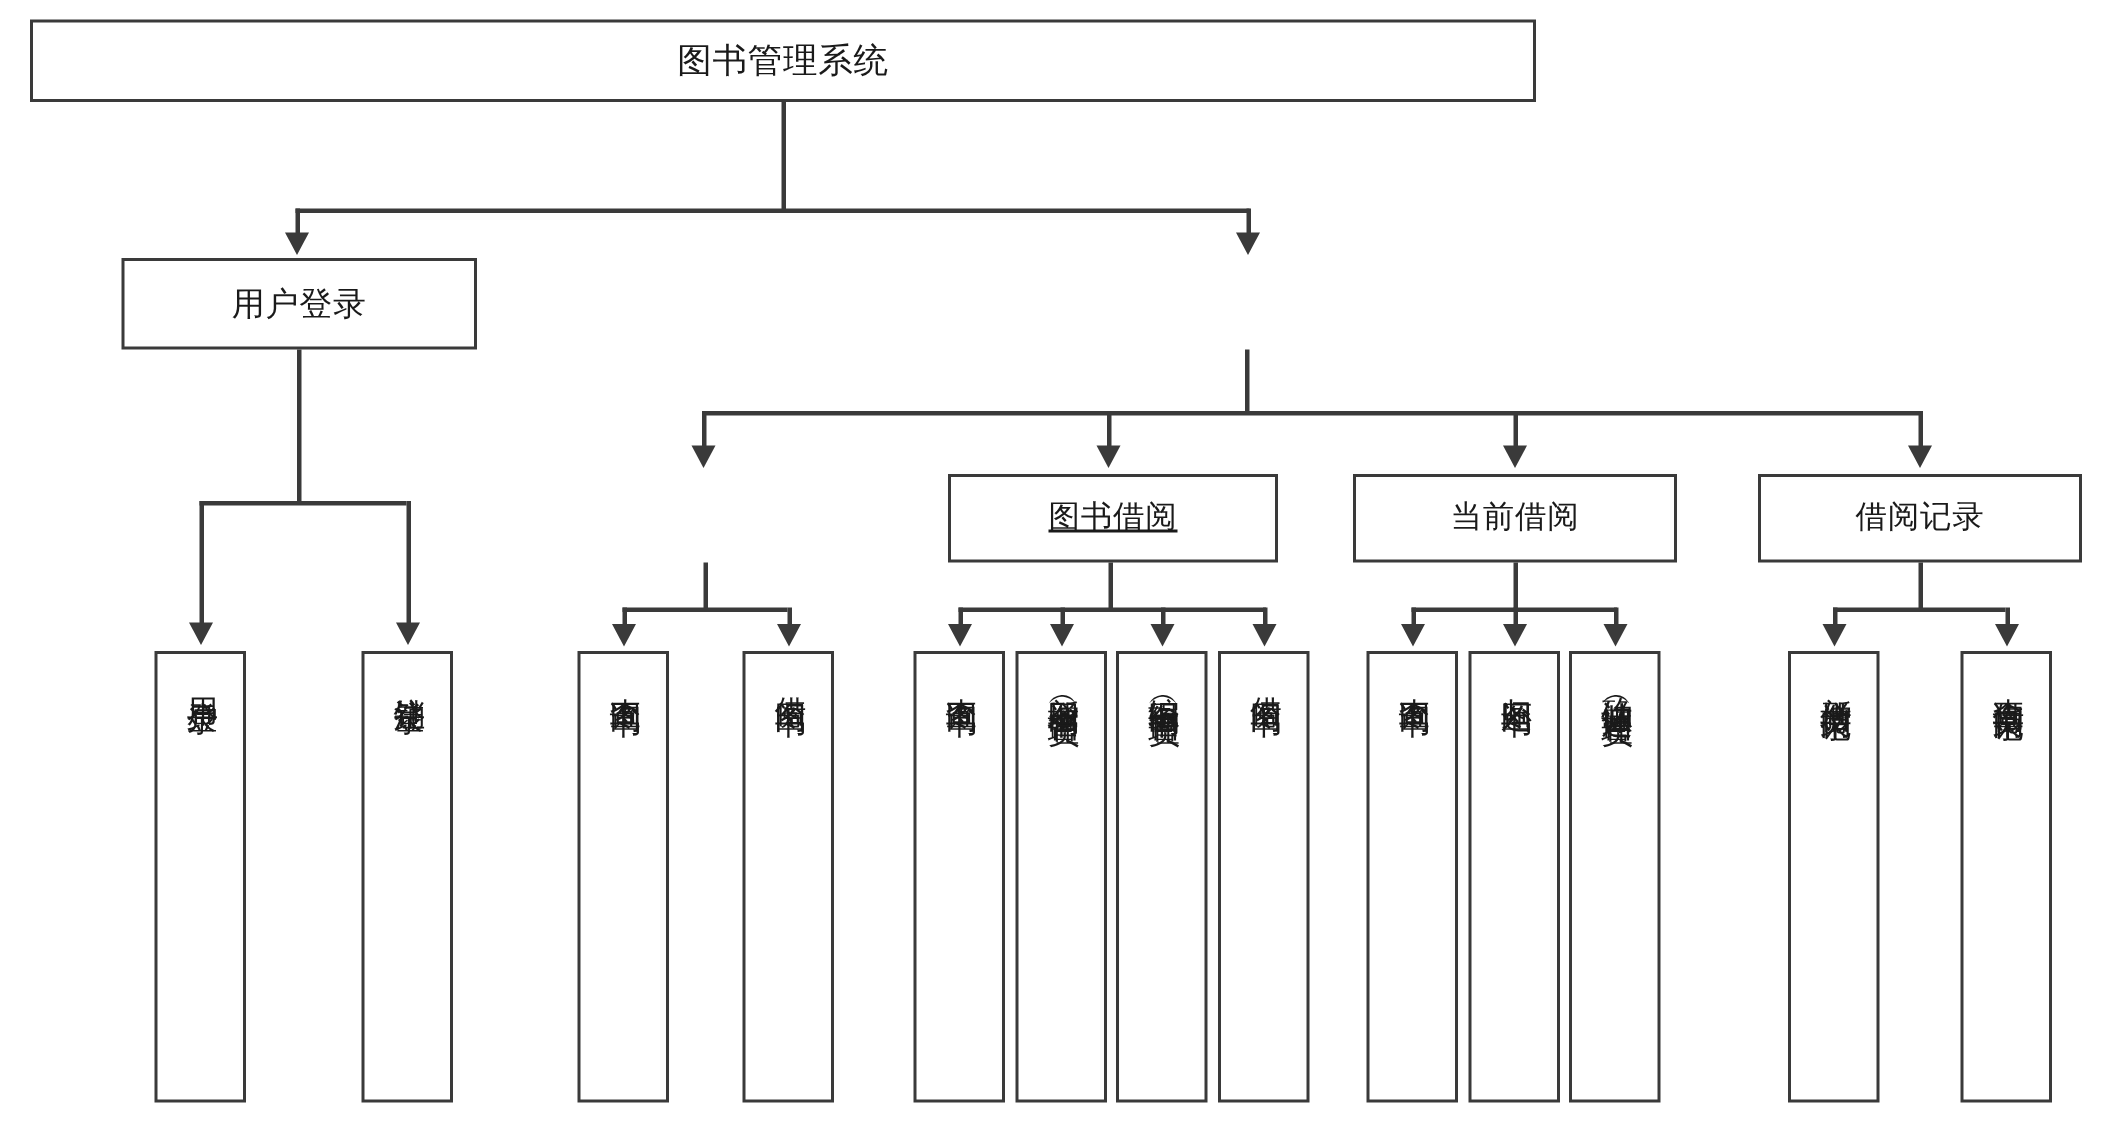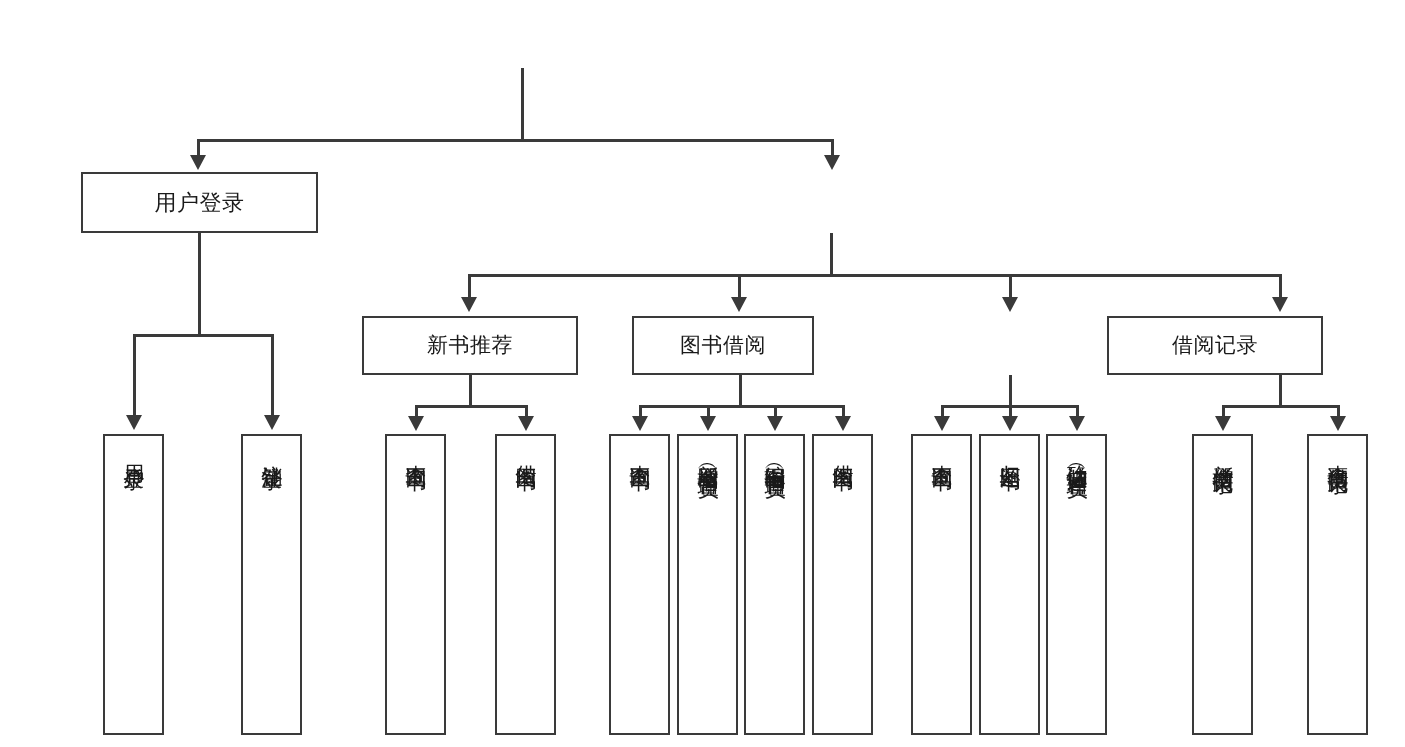--- a/index.html
+++ b/index.html
@@ -70,20 +70,23 @@
     font-size: 19px;
     white-space: nowrap;
     pointer-events: none;
   }
 </style>
 </head>
 <body>
 
 <div id="canvas">
 
+  <div class="node root" style="left:20px; top:13px; width:1004px; height:55px;">
+    <span class="node-label">图书管理系统</span>
+  </div>
 
   <div class="edge v" style="left:521px; top:68px; height:72px;"></div>
 
   <div class="edge h" style="left:197px; top:139px; width:636px;"></div>
 
   <div class="edge v" style="left:197px; top:139px; height:18px;"></div>
   <div class="arrow" style="left:190px; top:155px;"></div>
   <div class="edge v" style="left:831px; top:139px; height:18px;"></div>
   <div class="arrow" style="left:824px; top:155px;"></div>
 
@@ -102,27 +105,27 @@
   <div class="edge h" style="left:468px; top:274px; width:812px;"></div>
   <div class="edge v" style="left:468px; top:274px; height:25px;"></div>
   <div class="arrow" style="left:461px; top:297px;"></div>
   <div class="edge v" style="left:738px; top:274px; height:25px;"></div>
   <div class="arrow" style="left:731px; top:297px;"></div>
   <div class="edge v" style="left:1009px; top:274px; height:25px;"></div>
   <div class="arrow" style="left:1002px; top:297px;"></div>
   <div class="edge v" style="left:1279px; top:274px; height:25px;"></div>
   <div class="arrow" style="left:1272px; top:297px;"></div>
 
-  <div class="node level3" style="left:362px; top:316px; width:216px; height:59px;">
-    <span class="node-label">新书推荐</span>
-  </div>
-  <div class="node level3" style="left:632px; top:316px; width:182px; height:59px;">
+  <div class="node level3" style="left:632px; top:316px; width:220px; height:59px;text-decoration:underline;">
     <span class="node-label">图书借阅</span>
   </div>
-  <div class="node level3" style="left:1107px; top:316px; width:216px; height:59px;">
+  <div class="node level3" style="left:902px; top:316px; width:216px; height:59px;">
+    <span class="node-label">当前借阅</span>
+  </div>
+  <div class="node level3" style="left:1172px; top:316px; width:216px; height:59px;">
     <span class="node-label">借阅记录</span>
   </div>
 
   <div class="edge v" style="left:469px; top:375px; height:31px;"></div>
   <div class="edge h" style="left:415px; top:405px; width:110px;"></div>
   <div class="edge v" style="left:415px; top:405px; height:12px;"></div>
   <div class="arrow" style="left:408px; top:416px;"></div>
   <div class="edge v" style="left:525px; top:405px; height:12px;"></div>
   <div class="arrow" style="left:518px; top:416px;"></div>
 

